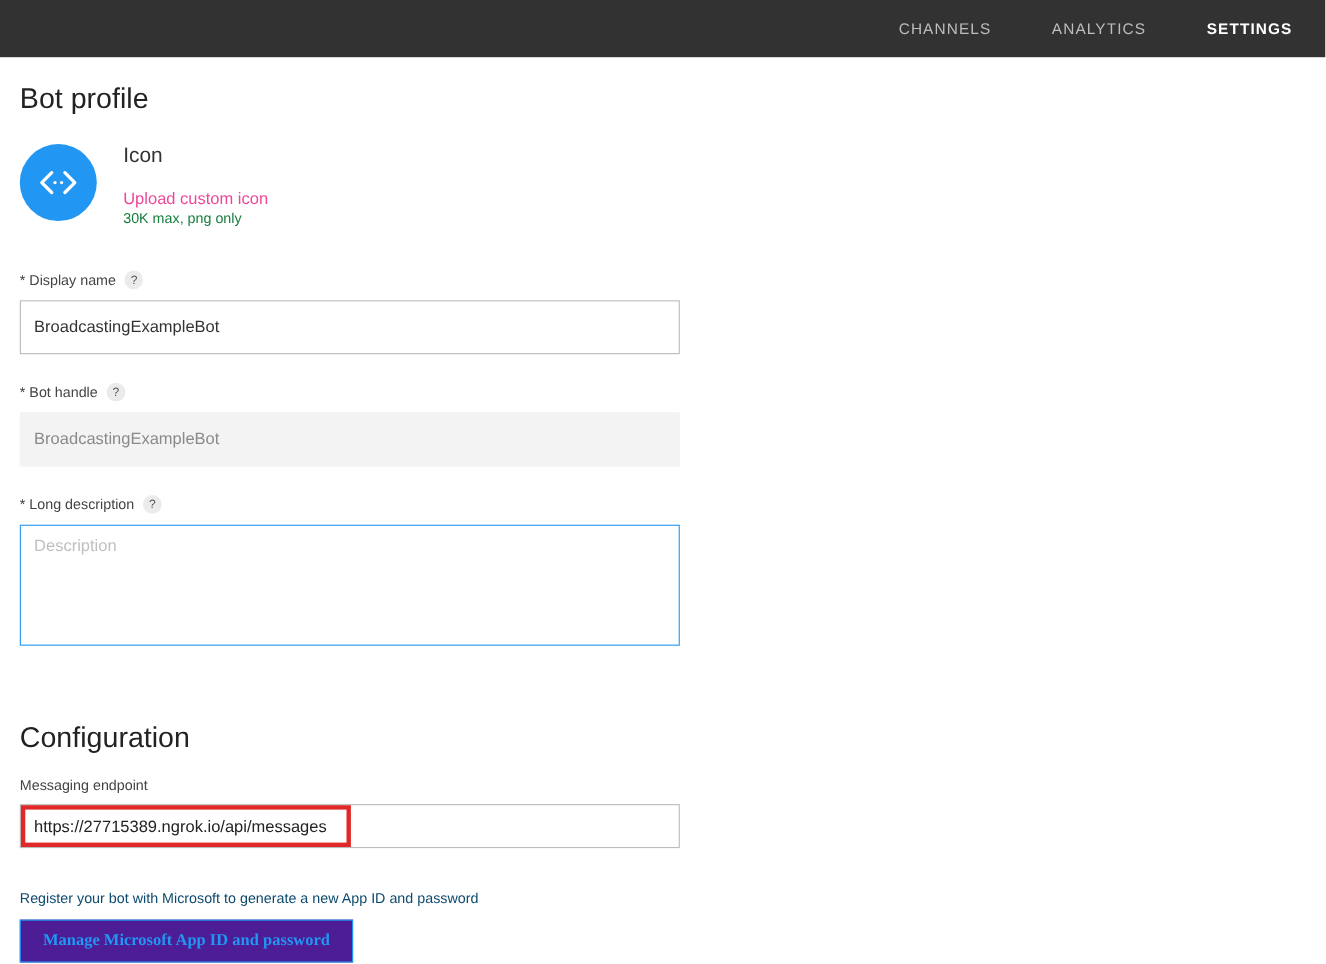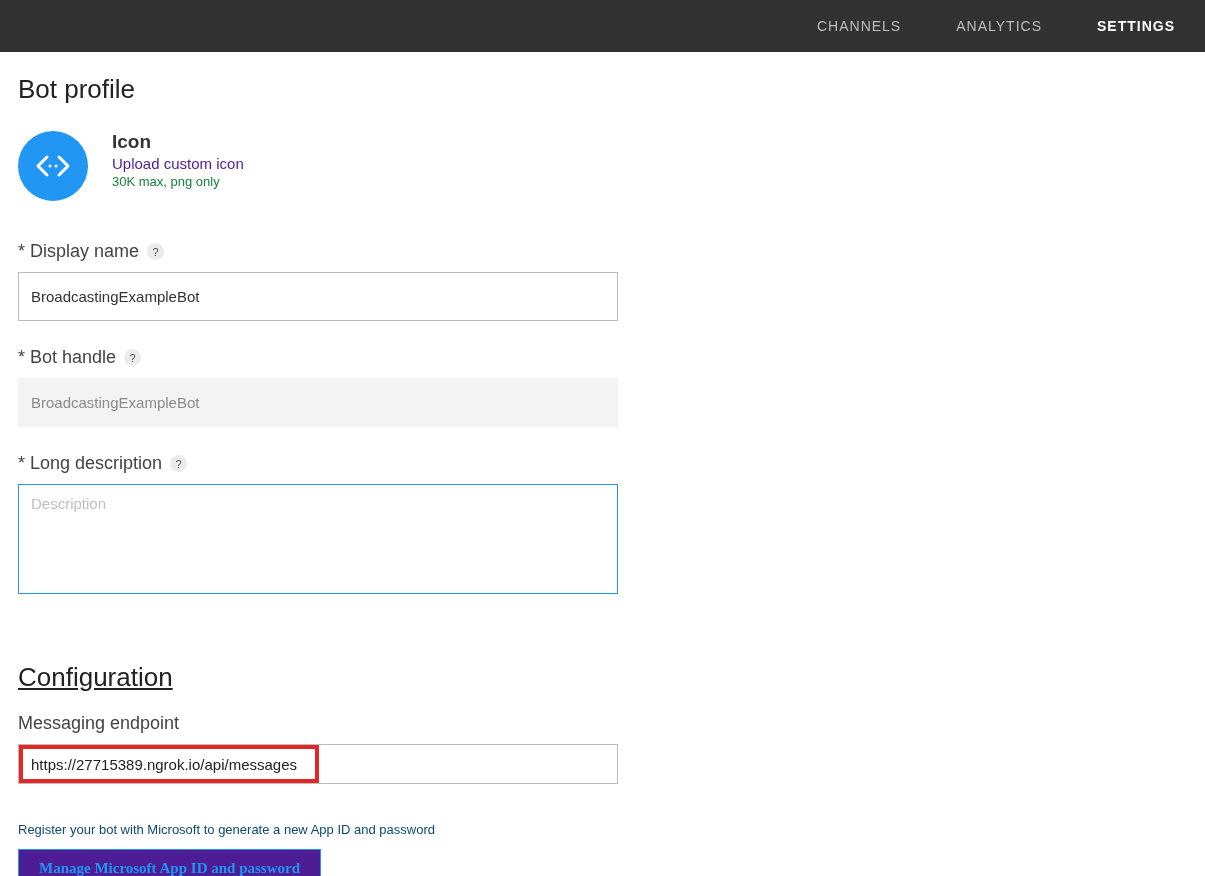--- a/index.html
+++ b/index.html
@@ -37,64 +37,63 @@
   }
   h1.section-title {
     font-size: 26px;
     font-weight: 400;
     color: #222;
     margin-bottom: 26px;
   }
   h1.section-title.config {
     margin-top: 65px;
     margin-bottom: 20px;
-    text-decoration: underline;
   }
   .icon-row {
     display: flex;
     align-items: flex-start;
     gap: 24px;
     margin-bottom: 40px;
   }
   .bot-icon-circle {
     width: 70px;
     height: 70px;
     border-radius: 50%;
     background: #2196f3;
     display: flex;
     align-items: center;
     justify-content: center;
   }
   .bot-icon-circle svg { display: block; }
   .icon-meta .icon-title {
     font-size: 19px;
     color: #333;
-    font-weight: 700;
-    margin-bottom: 2px;
+    font-weight: 400;
+    margin-bottom: 19px;
   }
   .icon-meta .upload-link {
-    color: #4c1d95;
+    color: #ec4899;
     font-size: 15px;
     cursor: pointer;
     margin-bottom: 2px;
     display: block;
   }
   .icon-meta .icon-hint {
     color: #15803d;
     font-size: 13px;
   }
   .field-group { margin-bottom: 26px; }
   .field-label-row {
     display: flex;
     align-items: center;
     gap: 8px;
     margin-bottom: 10px;
   }
   .field-label {
-    font-size: 18px;
+    font-size: 13px;
     color: #444;
   }
   .help-icon {
     width: 17px;
     height: 17px;
     border-radius: 50%;
     background: #ebebeb;
     color: #555;
     font-size: 11px;
     display: flex;

